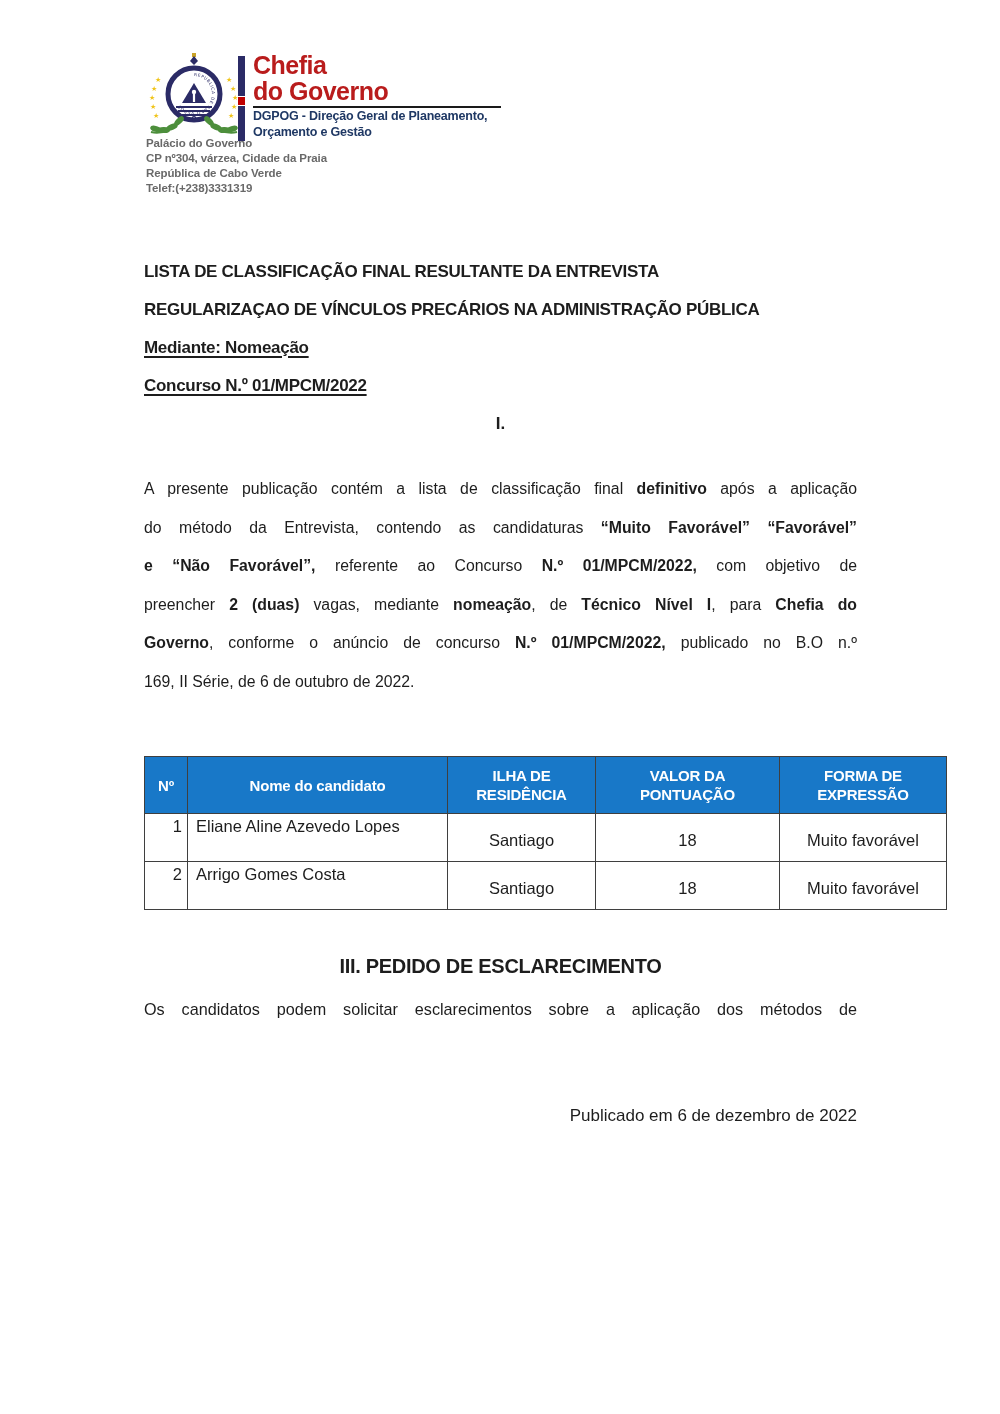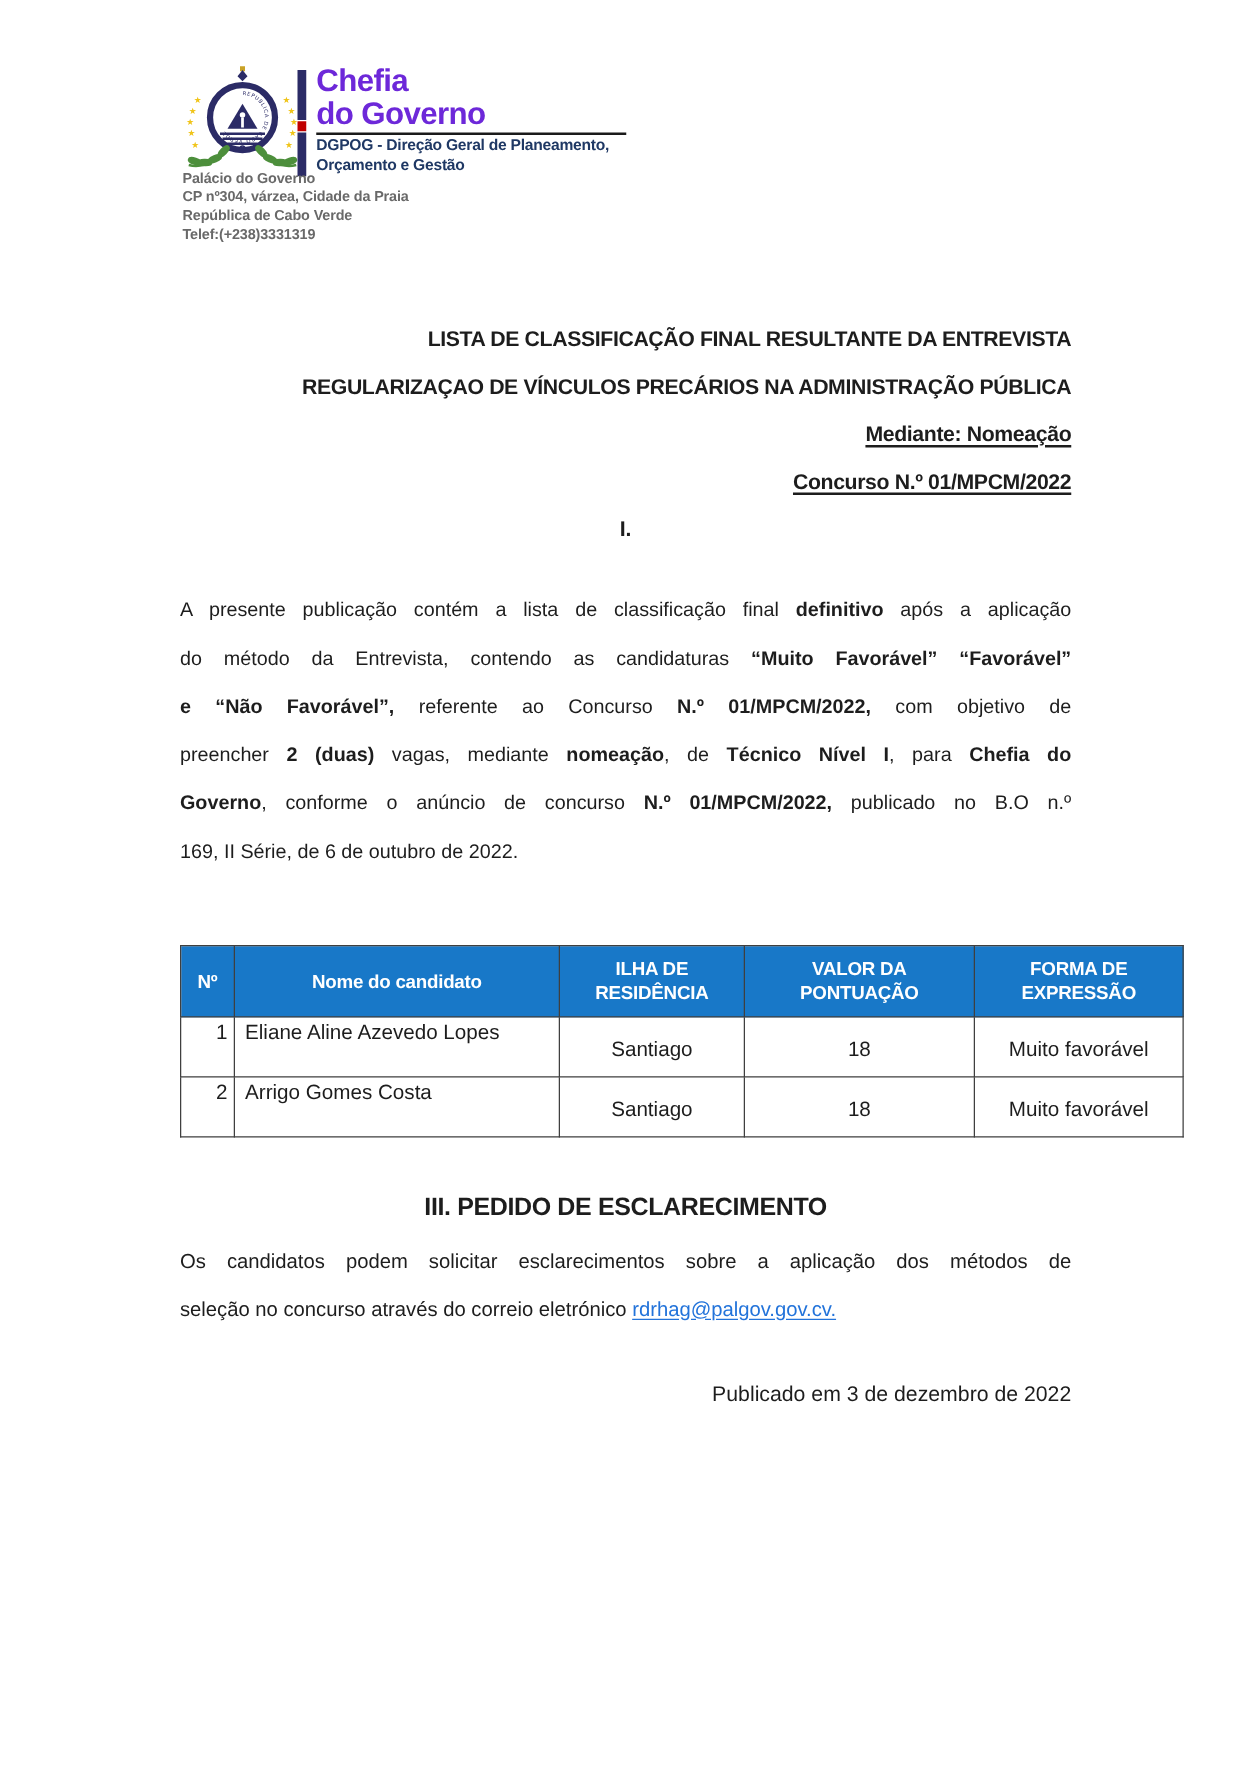--- a/index.html
+++ b/index.html
@@ -22,37 +22,37 @@
     overflow:hidden;
   }
   
   .seal{position:absolute;left:143px;top:52px;width:102px;height:88px;}
   .vbar{position:absolute;left:238px;top:56px;width:7px;height:85px;display:flex;flex-direction:column;}
   .vbar .seg-top{height:40px;background:var(--bar-navy);}
   .vbar .seg-red{height:8px;background:#C00000;margin:1px 0;}
   .vbar .seg-bot{flex:1;background:var(--bar-navy);}
   .orgname{
     position:absolute;left:253px;top:52px;width:248px;
-    font-size:25px;font-weight:bold;line-height:26px;color:#6d28d9;
+    font-size:25px;font-weight:bold;line-height:26px;color:#b91c1c;
     letter-spacing:-0.5px;
     border-bottom:2.5px solid #1a1a1a;
     padding-bottom:2px;
   }
   .dept{
     position:absolute;left:253px;top:109px;width:300px;
     color:var(--navy);font-weight:bold;font-size:12.5px;line-height:15.5px;
     letter-spacing:-0.2px;
   }
   .address{
     position:absolute;left:146px;top:136px;width:300px;
     color:var(--addr);font-weight:bold;font-size:11.5px;line-height:15px;
     letter-spacing:-0.1px;
   }
   
-  .title-block{position:absolute;left:144px;top:253px;width:713px;text-align:right;}
+  .title-block{position:absolute;left:144px;top:253px;width:713px;text-align:left;}
   .title-line{font-weight:bold;font-size:17px;line-height:38px;letter-spacing:-0.3px;}
   .title-underlined{text-decoration:underline;text-decoration-thickness:1.5px;text-underline-offset:3px;}
   .section-i{display:flex;justify-content:center;gap:52px;font-weight:bold;font-size:17px;line-height:38px;}
   
   .intro{position:absolute;left:144px;top:470px;width:713px;font-size:15.8px;}
   .jline{line-height:38.5px;text-align:justify;text-align-last:justify;white-space:normal;}
   .jline.last{text-align-last:left;}
   .b{font-weight:bold;margin-top:12px;}
   
   .sec2-heading{position:absolute;left:144px;top:735px;width:713px;text-align:center;font-weight:bold;font-size:17px;letter-spacing:-0.3px;}
@@ -217,18 +217,17 @@
         <td class="cell-mid">Santiago</td>
         <td class="cell-mid">18</td>
         <td class="cell-mid">Muito favorável</td>
       </tr>
     </tbody>
   </table>
 
   <div class="sec3-heading">III. PEDIDO DE ESCLARECIMENTO</div>
   <div class="sec3-body">
     <div class="jline"><span>Os candidatos podem solicitar esclarecimentos sobre a aplicação dos métodos de</span></div>
-    <div class="jline last"><span>seleção no concurso através do correio eletrónico </span><a class="link" href="#">rdrhag@palgov.gov.cv.</a></div>
-  </div>
-
-  <div class="published">Publicado em 3 de dezembro de 2022</div>
+  </div>
+
+  <div class="published">Publicado em 6 de dezembro de 2022</div>
 
 </div>
 
 </body></html>

